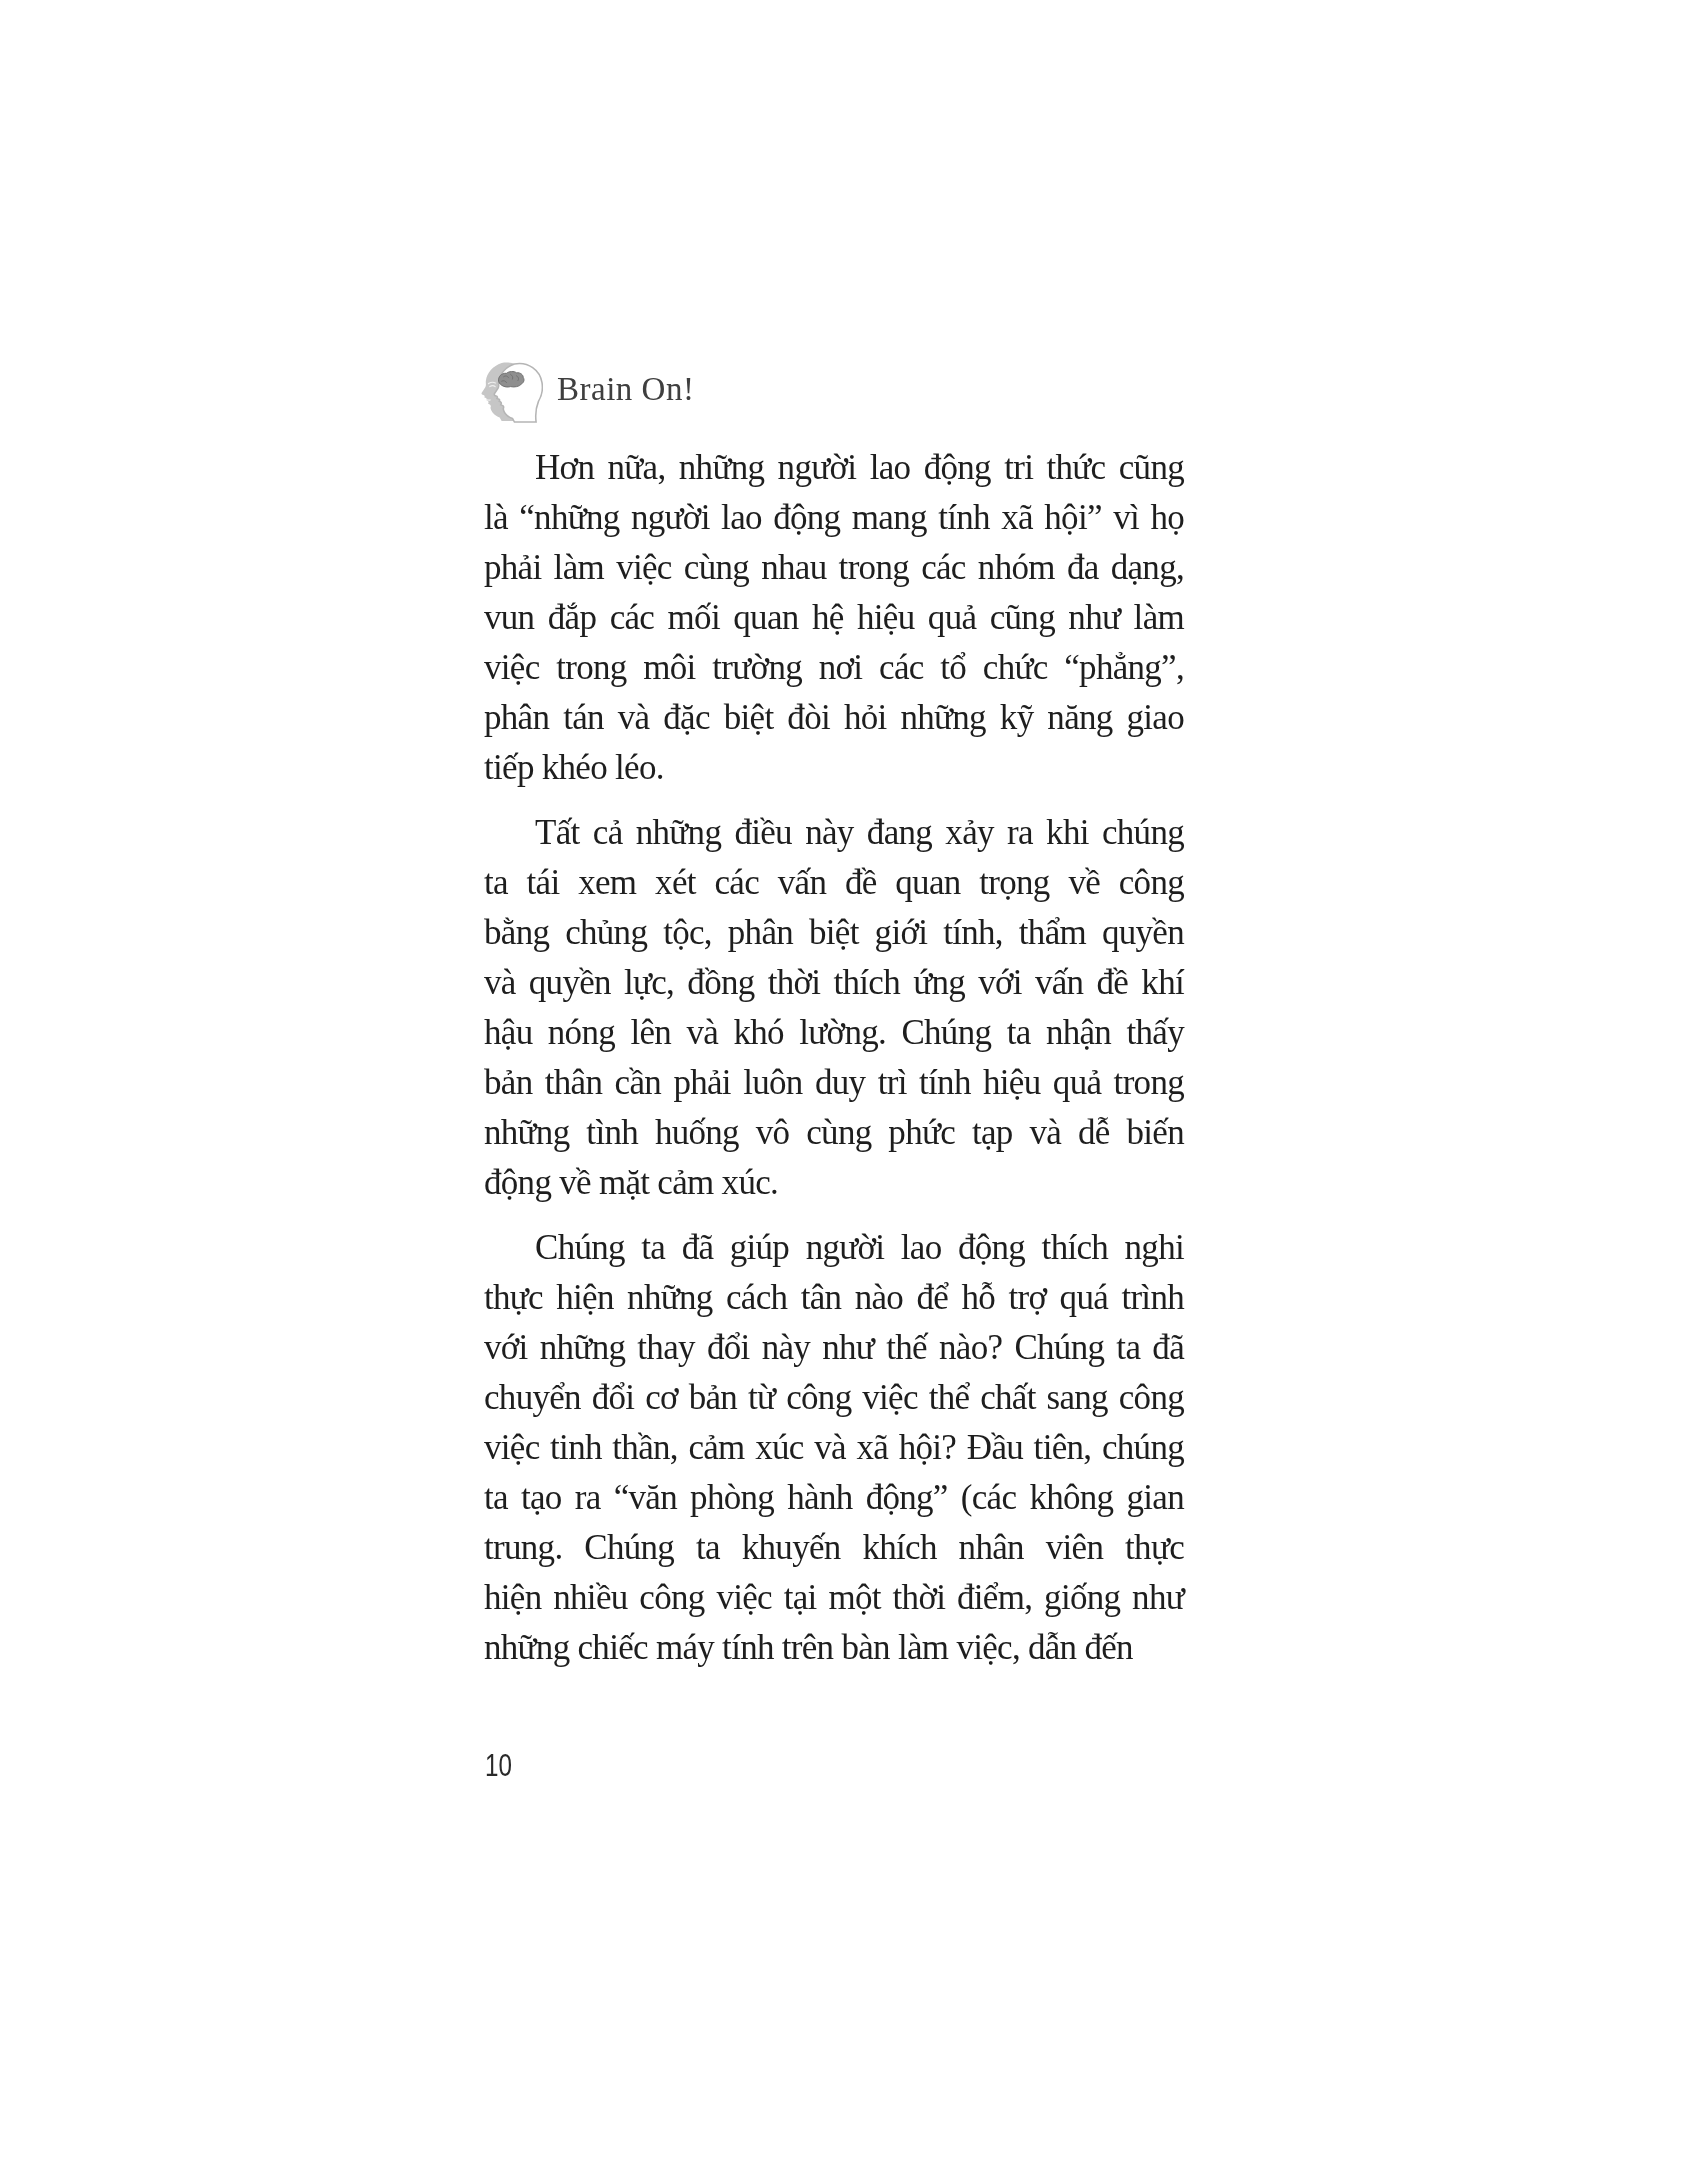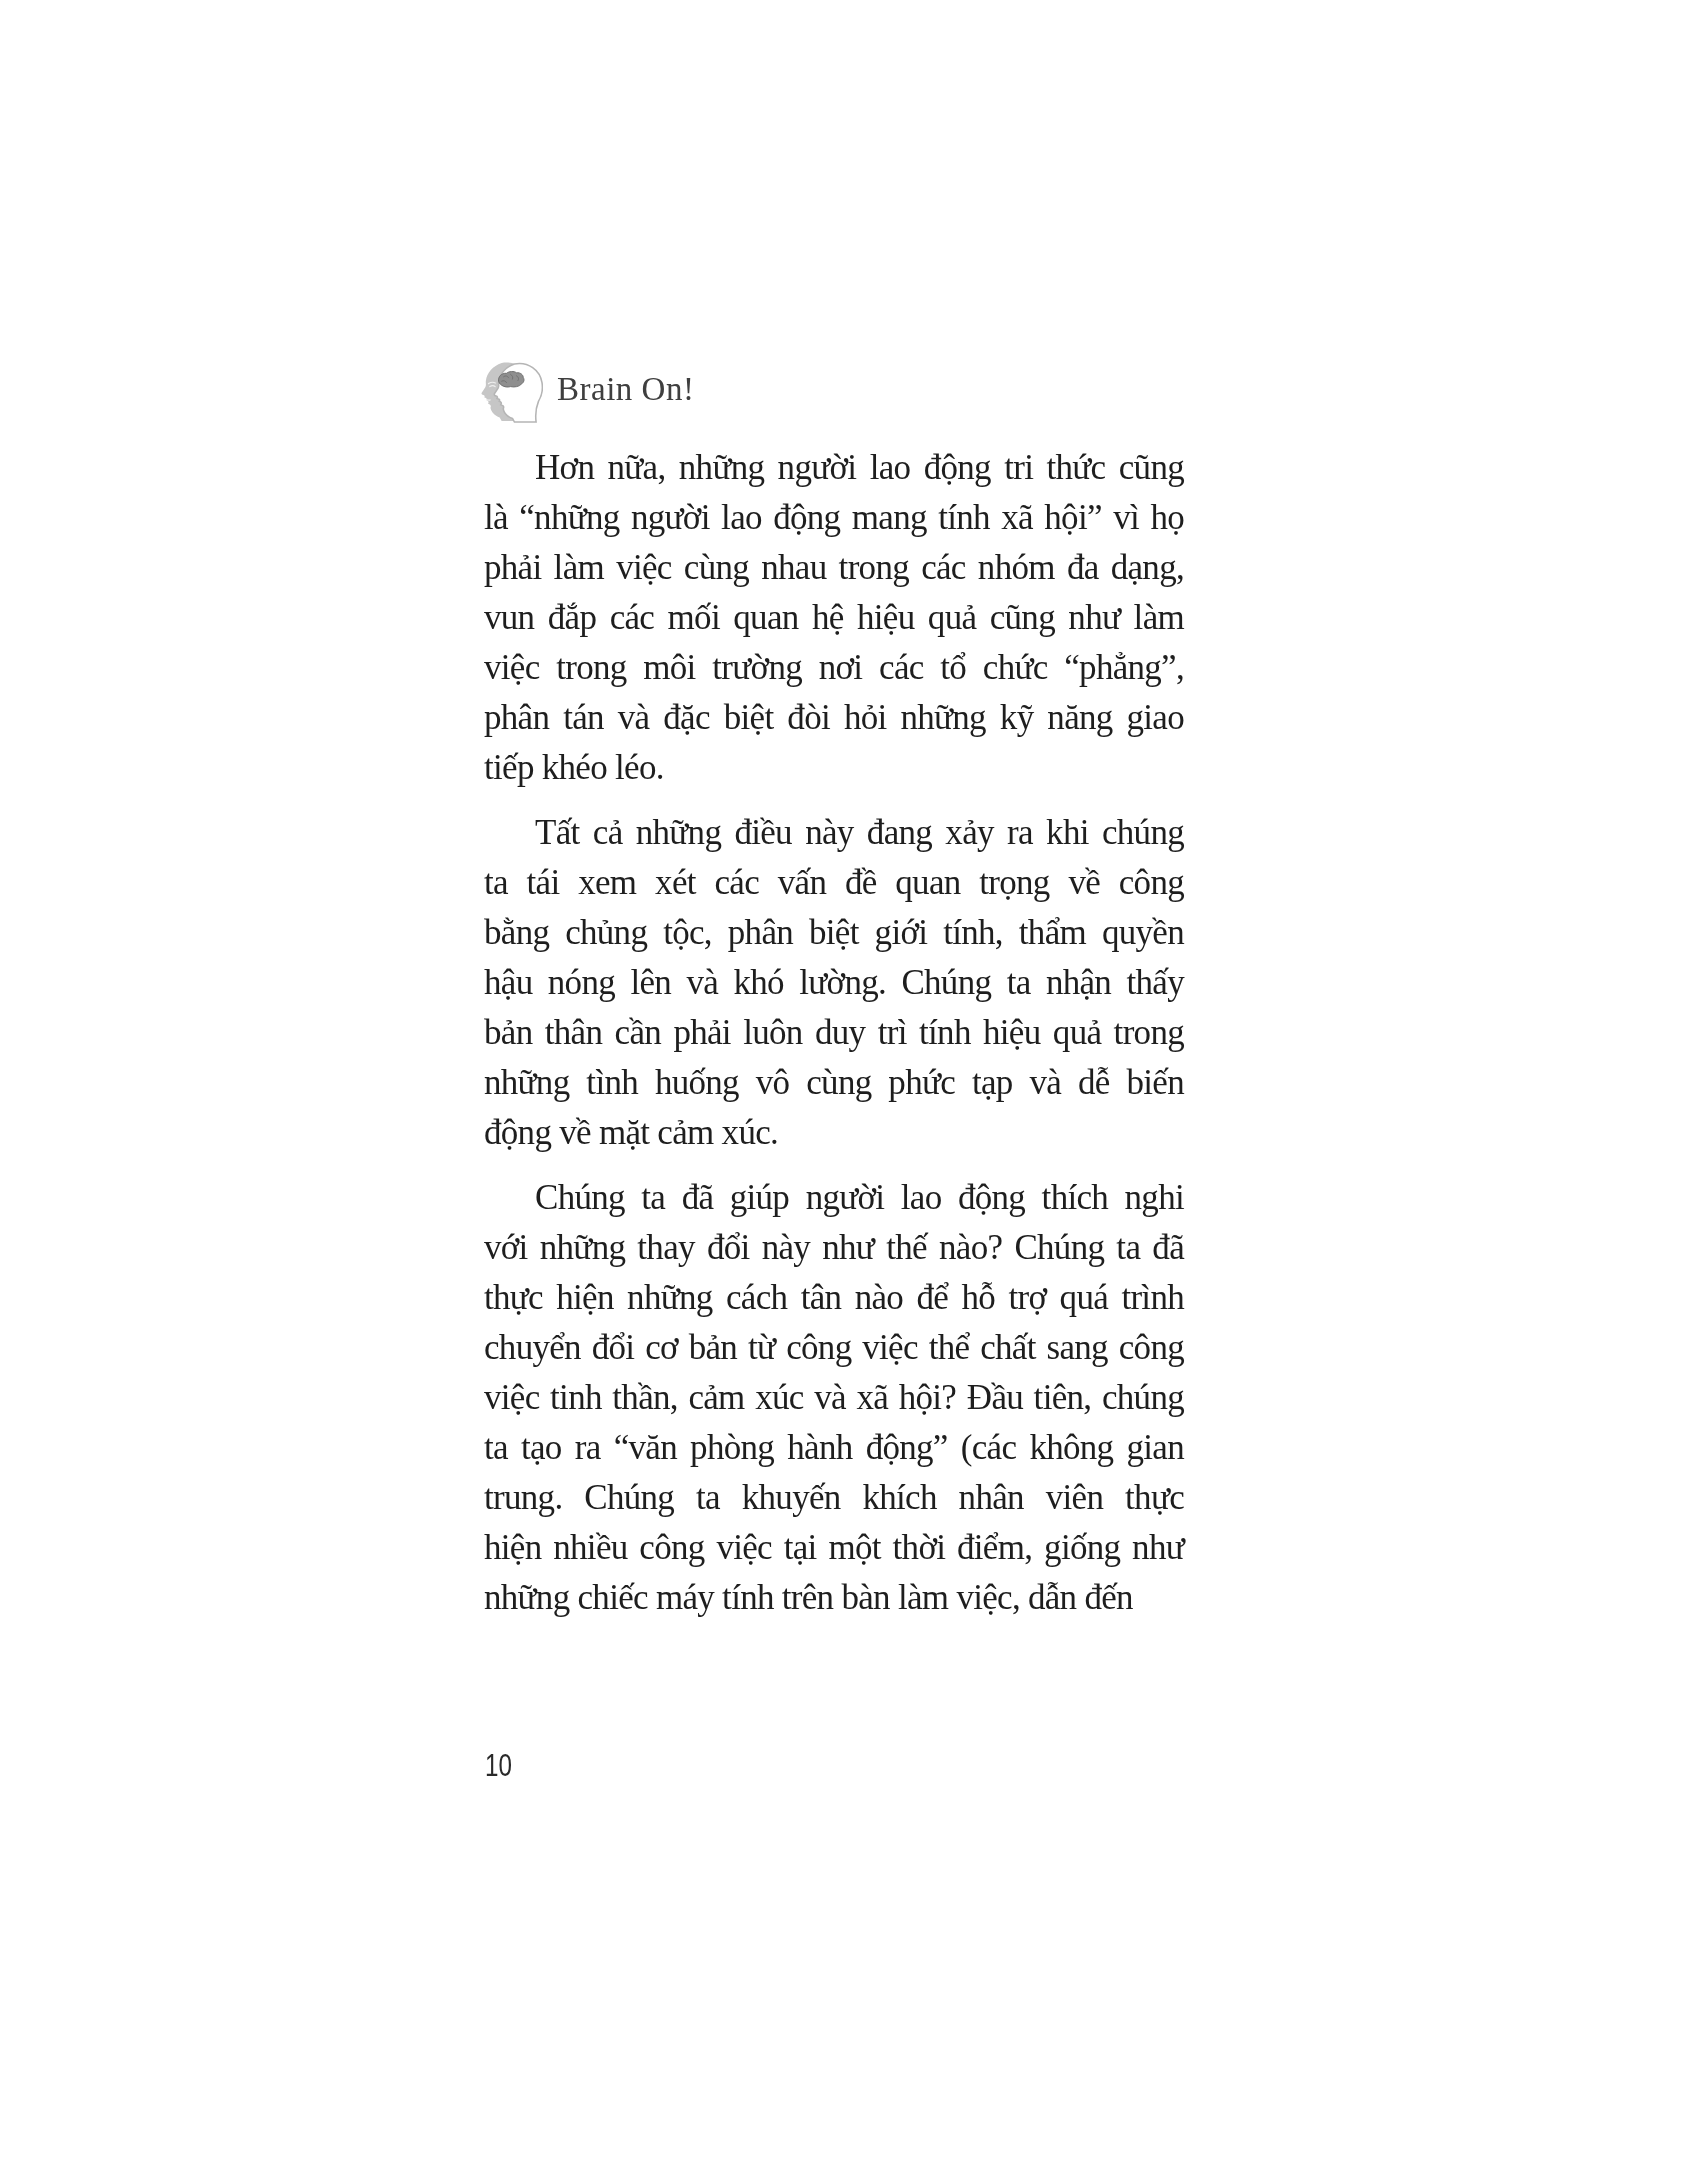--- a/index.html
+++ b/index.html
@@ -123,29 +123,30 @@
         <div class="line">phải làm việc cùng nhau trong các nhóm đa dạng,</div>
         <div class="line">vun đắp các mối quan hệ hiệu quả cũng như làm</div>
         <div class="line">việc trong môi trường nơi các tổ chức “phẳng”,</div>
         <div class="line">phân tán và đặc biệt đòi hỏi những kỹ năng giao</div>
         <div class="line para-last">tiếp khéo léo.</div>
       </div>
       <div class="para">
         <div class="line para-first">Tất cả những điều này đang xảy ra khi chúng</div>
         <div class="line">ta tái xem xét các vấn đề quan trọng về công</div>
         <div class="line">bằng chủng tộc, phân biệt giới tính, thẩm quyền</div>
+        <div class="line">và quyền lực, đồng thời thích ứng với vấn đề khí</div>
         <div class="line">hậu nóng lên và khó lường. Chúng ta nhận thấy</div>
         <div class="line">bản thân cần phải luôn duy trì tính hiệu quả trong</div>
         <div class="line">những tình huống vô cùng phức tạp và dễ biến</div>
         <div class="line para-last">động về mặt cảm xúc.</div>
       </div>
       <div class="para">
         <div class="line para-first">Chúng ta đã giúp người lao động thích nghi</div>
+        <div class="line">thực hiện những cách tân nào để hỗ trợ quá trình</div>
         <div class="line">với những thay đổi này như thế nào? Chúng ta đã</div>
-        <div class="line">thực hiện những cách tân nào để hỗ trợ quá trình</div>
         <div class="line">chuyển đổi cơ bản từ công việc thể chất sang công</div>
         <div class="line">việc tinh thần, cảm xúc và xã hội? Đầu tiên, chúng</div>
         <div class="line">ta tạo ra “văn phòng hành động” (các không gian</div>
         <div class="line">trung. Chúng ta khuyến khích nhân viên thực</div>
         <div class="line">hiện nhiều công việc tại một thời điểm, giống như</div>
         <div class="line para-last">những chiếc máy tính trên bàn làm việc, dẫn đến</div>
       </div>
     </div>
 
   <div class="page-number">10</div>

